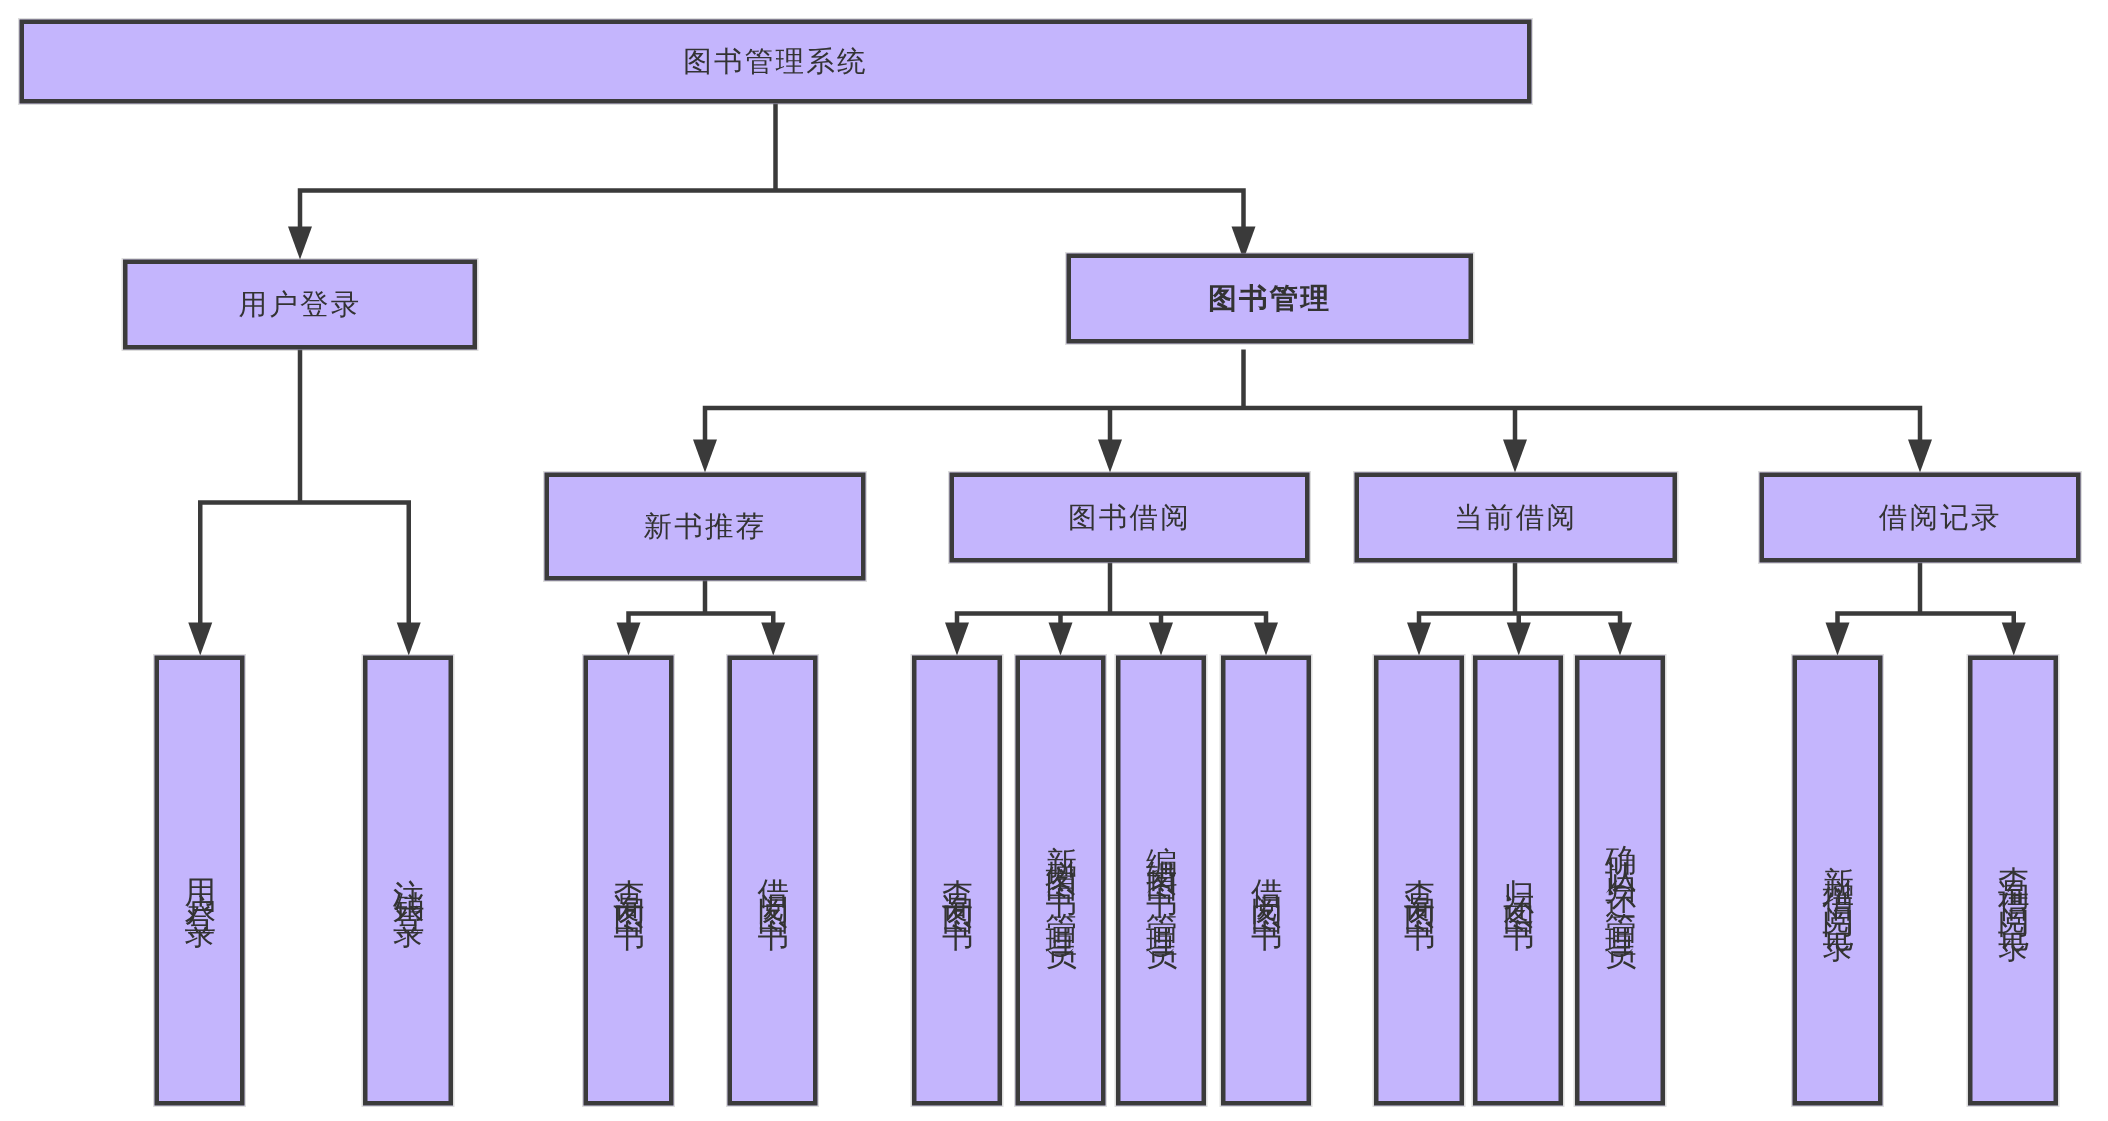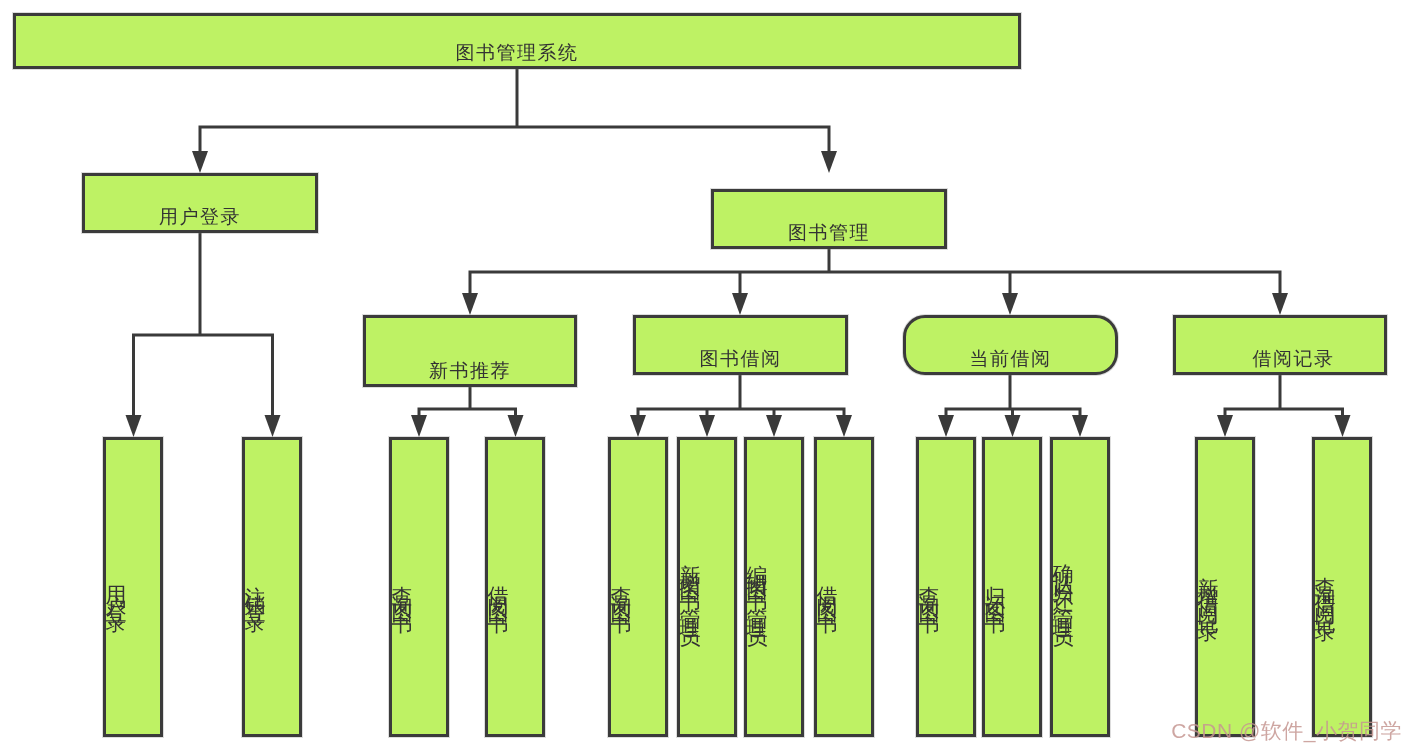--- a/index.html
+++ b/index.html
@@ -7,25 +7,25 @@
     width: 1405px; height: 747px;
     background: #ffffff;
     font-family: "Liberation Sans", "DejaVu Sans", sans-serif;
     position: relative;
     overflow: hidden;
   }
   .stage { position: absolute; left: 0; top: 0; width: 1405px; height: 747px; }
   svg.wires { position: absolute; left: 0; top: 0; }
   .node {
     position: absolute;
-    background: #bef264;
+    background: #c4b5fd;
     border: 3px solid #3b3b3b;
     box-sizing: border-box;
     display: flex;
-    align-items: flex-end;
+    align-items: center;
     justify-content: center;
     color: #333333;
     box-shadow: 0 0 0 1px rgba(120,120,120,0.25);
     z-index: 2;
   }
   .h-node {
     font-size: 19px;
     letter-spacing: 1.5px;
     white-space: nowrap;
   }
@@ -116,31 +116,31 @@
     </g>
   </svg>
 
   <div class="node h-node" style="left:13px; top:13px; width:1008px; height:56px;">
     <span>图书管理系统</span>
   </div>
 
   <div class="node h-node" style="left:82px; top:173px; width:236px; height:60px;">
     <span>用户登录</span>
   </div>
-  <div class="node h-node" style="left:711px; top:189px; width:236px; height:60px;">
+  <div class="node h-node" style="left:711px; top:169px; width:271px; height:60px;font-weight:bold;">
     <span>图书管理</span>
   </div>
 
   <div class="node h-node" style="left:363px; top:315px; width:214px; height:72px;">
     <span>新书推荐</span>
   </div>
-  <div class="node h-node" style="left:633px; top:315px; width:215px; height:60px;">
+  <div class="node h-node" style="left:633px; top:315px; width:240px; height:60px;">
     <span>图书借阅</span>
   </div>
-  <div class="node h-node" style="left:903px; top:315px; width:215px; height:60px;border-radius:22px;">
+  <div class="node h-node" style="left:903px; top:315px; width:215px; height:60px;">
     <span>当前借阅</span>
   </div>
   <div class="node h-node" style="left:1173px; top:315px; width:214px; height:60px;padding-left:27px;">
     <span>借阅记录</span>
   </div>
 
   <div class="node v-node" style="left:103px; top:437px; width:60px; height:300px;">
     <span>用户登录</span>
   </div>
   <div class="node v-node" style="left:242px; top:437px; width:60px; height:300px;">
@@ -177,15 +177,14 @@
     <span>确认归还（管理员）</span>
   </div>
 
   <div class="node v-node" style="left:1195px; top:437px; width:60px; height:300px;">
     <span>新增借阅记录</span>
   </div>
   <div class="node v-node" style="left:1312px; top:437px; width:60px; height:300px;">
     <span>查询借阅记录</span>
   </div>
 
-  <div class="watermark">CSDN @软件_小贺同学</div>
 
 </div>
 
 </body></html>

